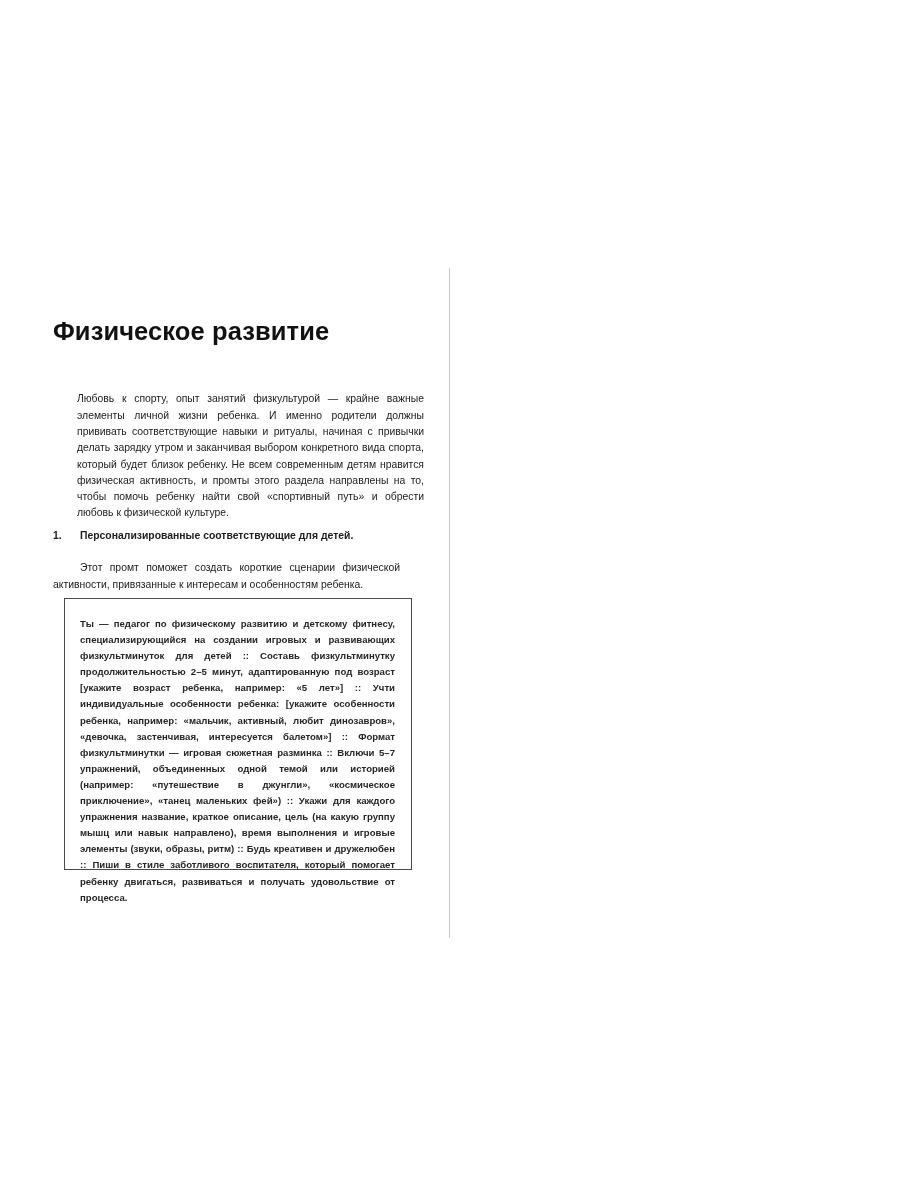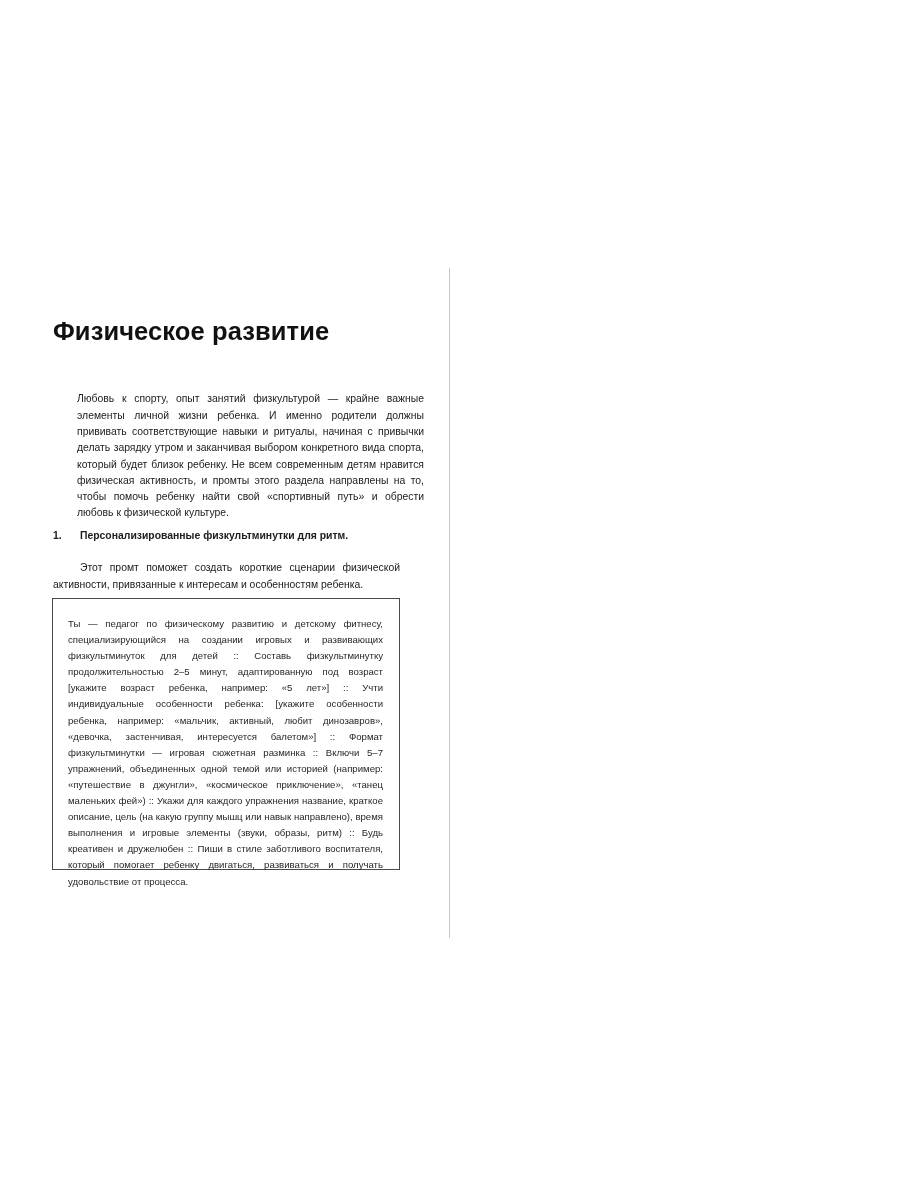--- a/index.html
+++ b/index.html
@@ -92,26 +92,27 @@
     flex: 1 1 auto;
   }
   .numbered-body {
     text-align: justify;
     text-indent: 27px;
     margin-top: 16px;
   }
 
   .prompt-box {
     position: absolute;
-    left: 52px;
+    left: 64px;
     top: 598px;
     width: 348px;
     height: 272px;
     border: 1px solid #4a4a4a;
     box-sizing: border-box;
+    font-weight: bold;
   }
   .prompt-box-inner {
     padding: 17px 16px 12px 15px;
     font-size: 9.6px;
     line-height: 16.1px;
     text-align: justify;
     color: #262626;
   }
 
   
@@ -157,21 +158,21 @@
 
   <div class="page page-left">
 
     <h1 class="chapter-title">Физическое развитие</h1>
 
     <p class="intro">Любовь к спорту, опыт занятий физкультурой — крайне важные элементы личной жизни ребенка. И именно родители должны прививать соответствующие навыки и ритуалы, начиная с привычки делать зарядку утром и заканчивая выбором конкретного вида спорта, который будет близок ребенку. Не всем современным детям нравится физическая активность, и промты этого раздела направлены на то, чтобы помочь ребенку найти свой «спортивный путь» и обрести любовь к физической культуре.</p>
 
     <div class="numbered-block">
       <div class="numbered-head">
         <span class="num">1.</span>
-        <span class="head-text">Персонализированные физкультминутки для ритм.</span>
+        <span class="head-text">Персонализированные соответствующие для детей.</span>
       </div>
       <p class="numbered-body">Этот промт поможет создать короткие сценарии физической активности, привязанные к интересам и особенностям ребенка.</p>
     </div>
 
     <div class="prompt-box">
       <div class="prompt-box-inner">Ты — педагог по физическому развитию и детскому фитнесу, специализирующийся на создании игровых и развивающих физкультминуток для детей :: Составь физкультминутку продолжительностью 2–5 минут, адаптированную под возраст [укажите возраст ребенка, например: «5 лет»] :: Учти индивидуальные особенности ребенка: [укажите особенности ребенка, например: «мальчик, активный, любит динозавров», «девочка, застенчивая, интересуется балетом»] :: Формат физкультминутки — игровая сюжетная разминка :: Включи 5–7 упражнений, объединенных одной темой или историей (например: «путешествие в джунгли», «космическое приключение», «танец маленьких фей») :: Укажи для каждого упражнения название, краткое описание, цель (на какую группу мышц или навык направлено), время выполнения и игровые элементы (звуки, образы, ритм) :: Будь креативен и дружелюбен :: Пиши в стиле заботливого воспитателя, который помогает ребенку двигаться, развиваться и получать удовольствие от процесса.</div>
     </div>
 
   </div>
 

